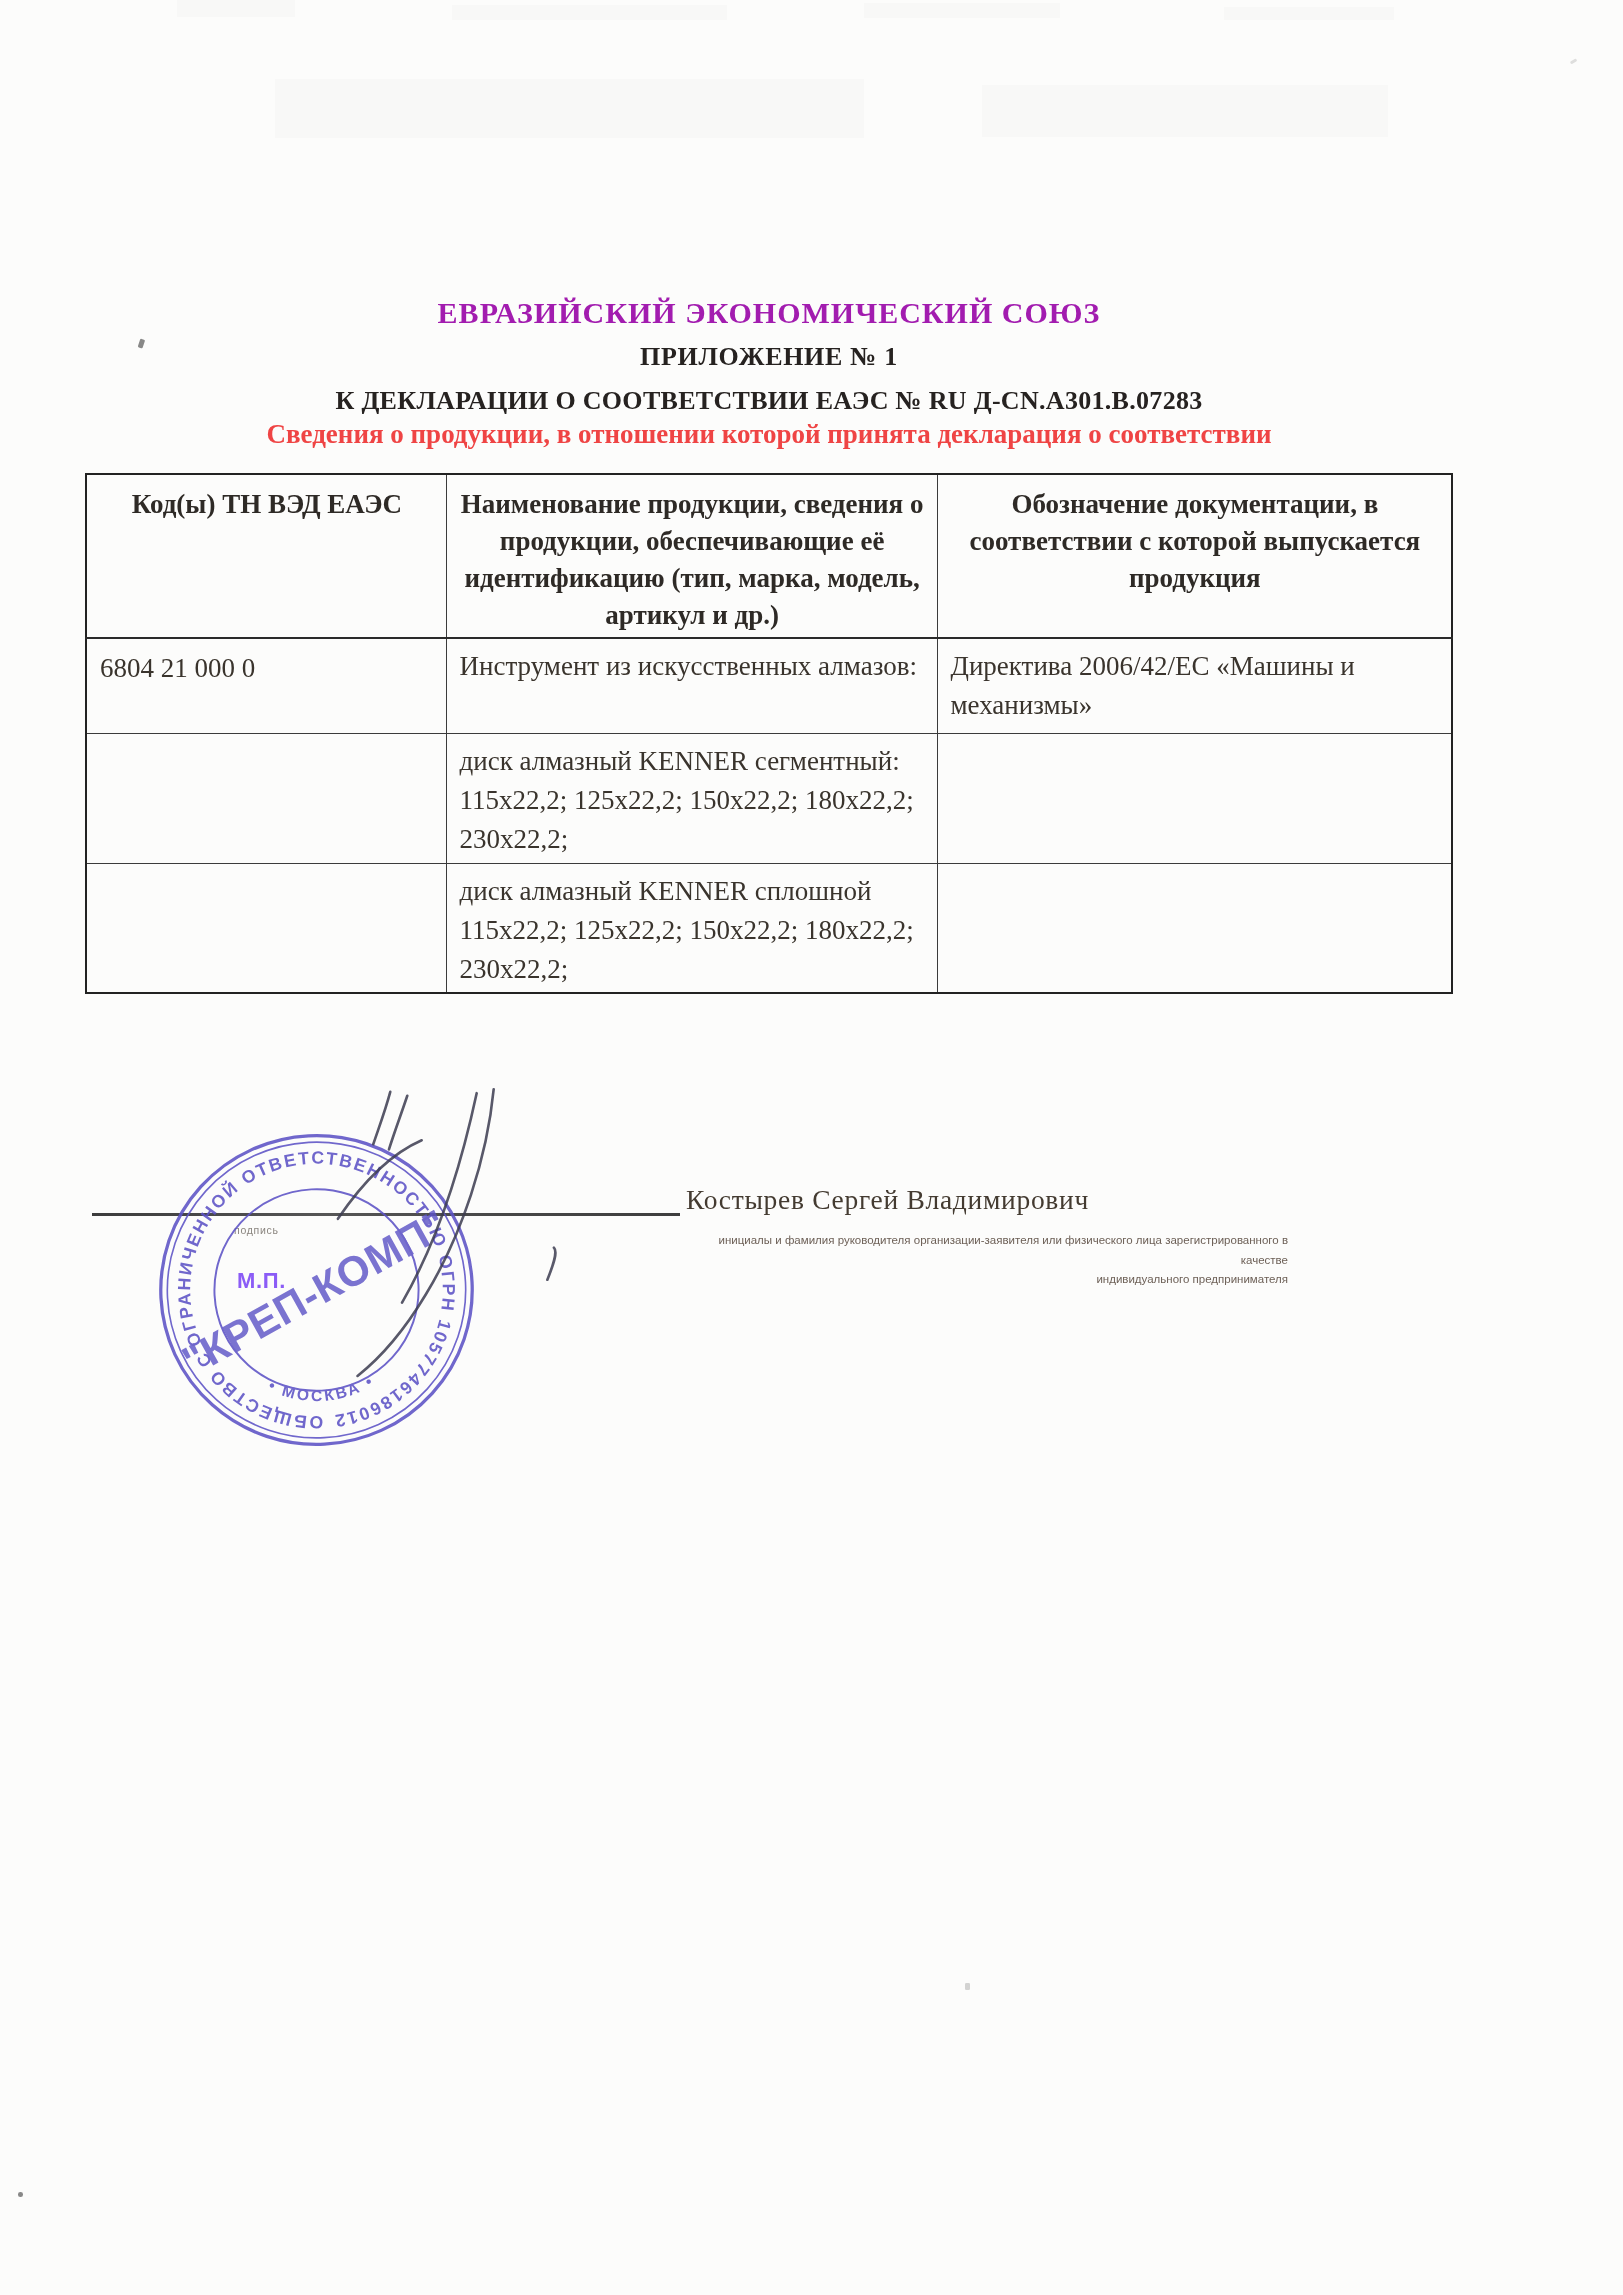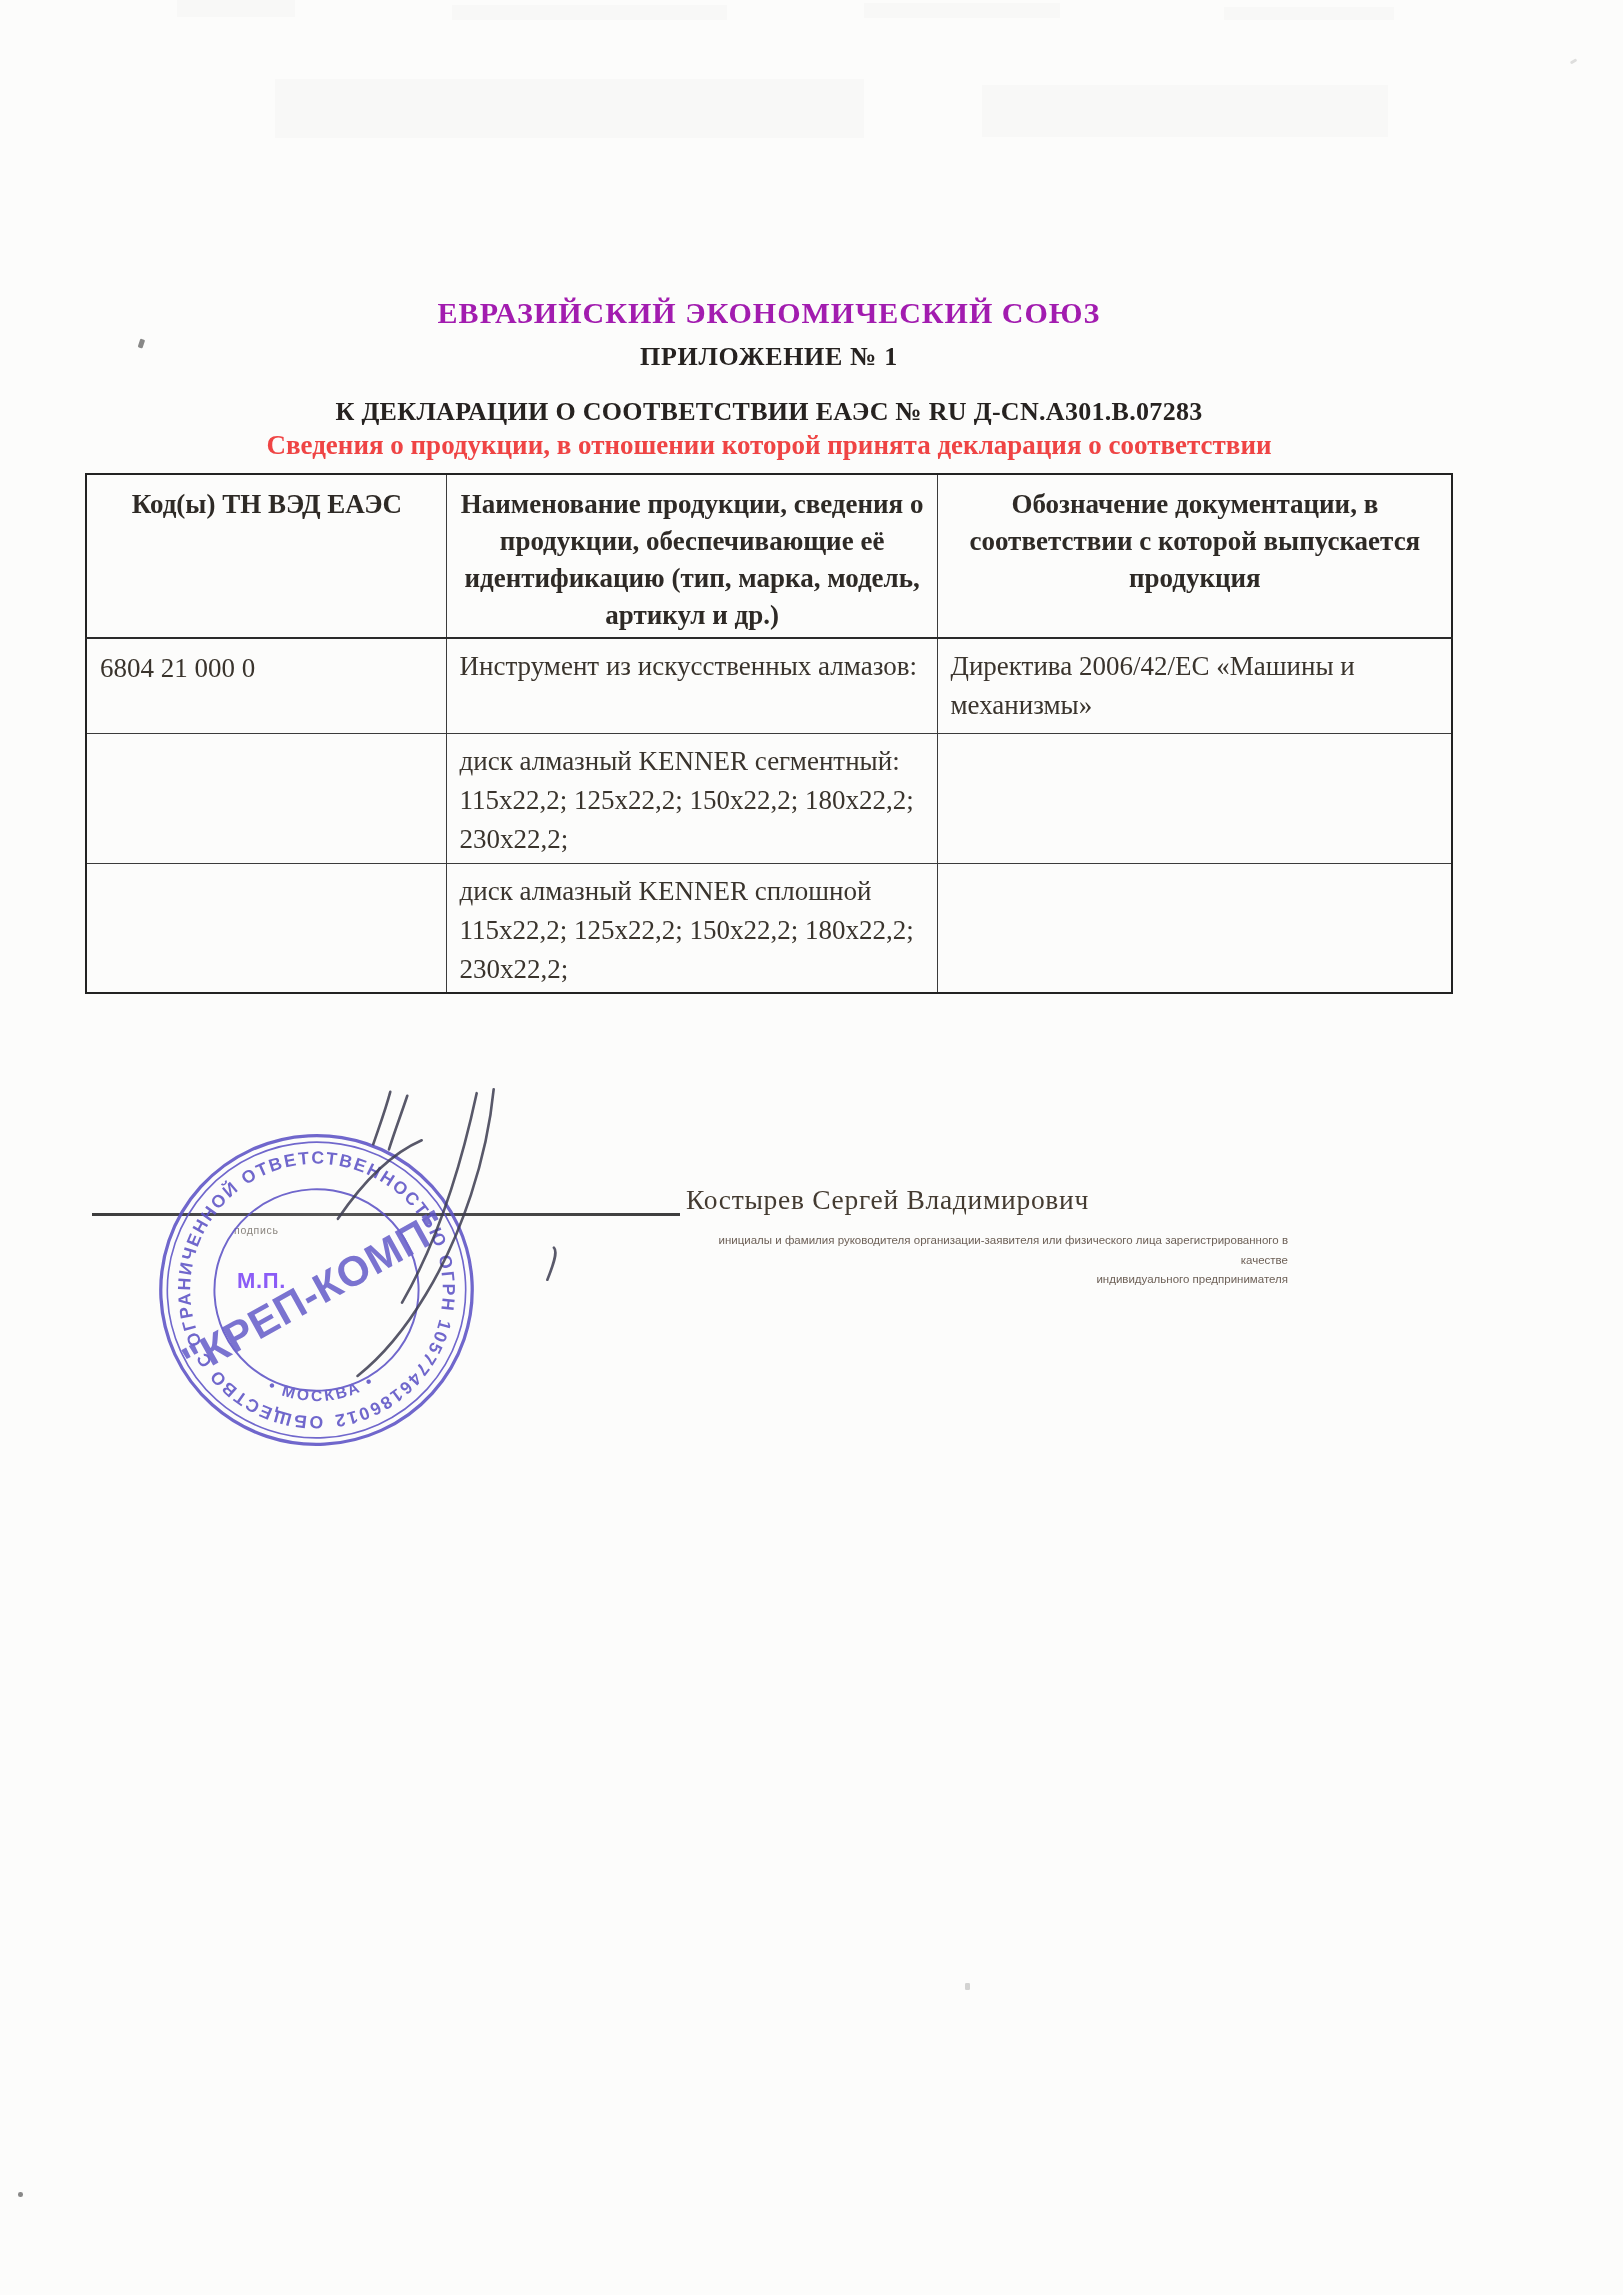--- a/index.html
+++ b/index.html
@@ -14,21 +14,21 @@
   
   .speck{position:absolute;background:rgba(40,40,40,.55);border-radius:1.3px;}
   .ghost{position:absolute;background:rgba(80,80,95,.025);}
   
   .title-block{
     position:absolute;left:85px;top:296px;width:1368px;
     text-align:center;
   }
   .t1{font-size:30px;font-weight:700;letter-spacing:1px;color:#a21caf;line-height:34px;}
   .t2{font-size:26px;font-weight:700;letter-spacing:0.7px;color:#262220;line-height:30px;margin-top:11.8px;}
-  .t3{font-size:26px;font-weight:700;letter-spacing:0.3px;color:#262220;line-height:30px;margin-top:25px;}
+  .t3{font-size:26px;font-weight:700;letter-spacing:0.3px;color:#262220;line-height:30px;margin-top:14px;}
   .t4{font-size:27px;font-weight:700;color:#ef4444;line-height:25px;margin-top:6.5px;}
   
   table.decl{
     position:absolute;left:85px;top:473px;width:1366px;
     border-collapse:collapse;table-layout:fixed;
     font-size:27px;color:#3a342d;
   }
   table.decl td,table.decl th{
     border:1.3px solid #3b3b3b;
     vertical-align:top;text-align:left;

